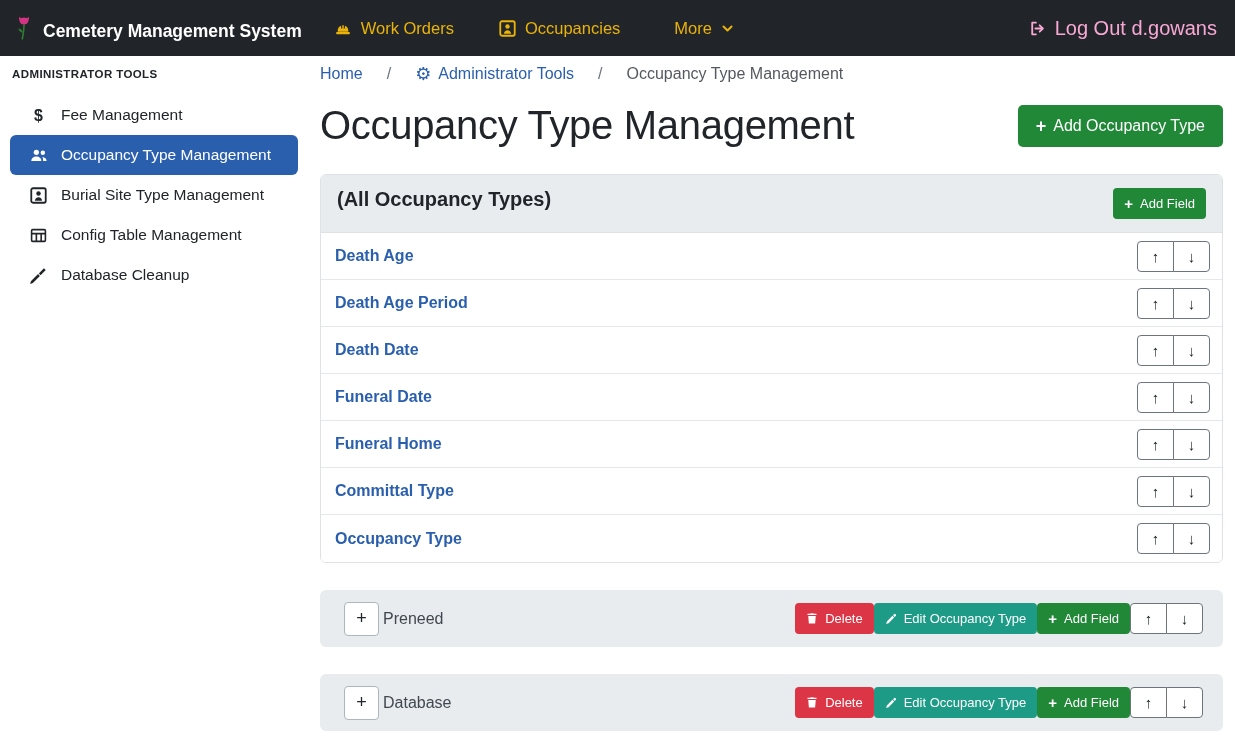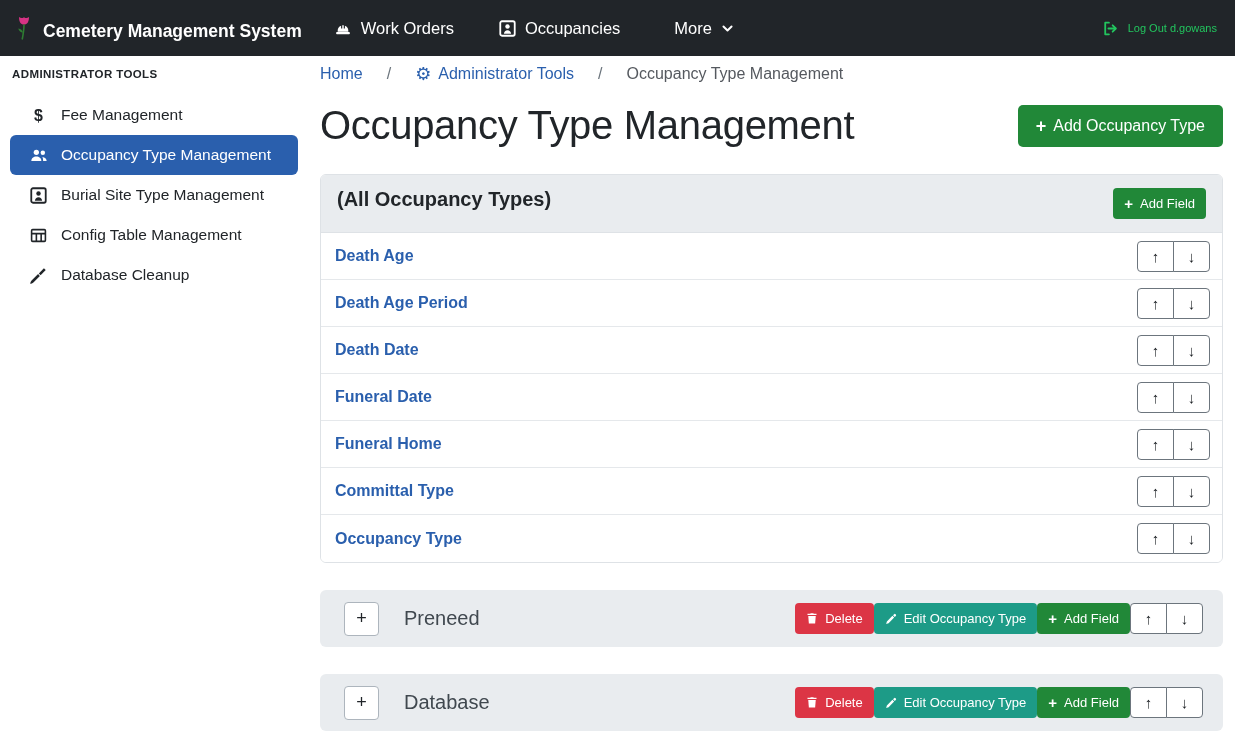--- a/index.html
+++ b/index.html
@@ -5,23 +5,23 @@
   *{box-sizing:border-box;margin:0;padding:0}
   html,body{width:1235px;height:738px}
   body{overflow:hidden;font-family:"Liberation Sans","DejaVu Sans",sans-serif;background:#fff;color:#212529}
   a{text-decoration:none}
   button{font-family:inherit}
 
   
   .topbar{height:56px;background:#212529;display:flex;align-items:center;padding:0 18px 0 14px;color:#fff}
   .brand{display:flex;align-items:flex-end;gap:9px;font-weight:700;font-size:17.5px;color:#fff;cursor:pointer;white-space:nowrap}
   .nav-items{display:flex;align-items:center;margin-left:32px;gap:36px}
-  .nav-link{display:flex;align-items:center;gap:9px;font-size:16.5px;color:#ffffff;cursor:pointer;white-space:nowrap}
+  .nav-link{display:flex;align-items:center;gap:9px;font-size:16.5px;color:#eab308;cursor:pointer;white-space:nowrap}
   .nav-link .ic,.logout .ic,.brand .ic{display:inline-flex;align-items:center;justify-content:center}
-  .logout{margin-left:auto;display:flex;align-items:center;gap:9px;font-size:11px;color:#22c55e;cursor:pointer;white-space:nowrap}
+  .logout{margin-left:auto;display:flex;align-items:center;gap:9px;font-size:20px;color:#f9a8d4;cursor:pointer;white-space:nowrap}
 
   
   .layout{display:flex;height:682px}
   .sidebar{width:308px;flex-shrink:0;padding-top:12px;background:#fff}
   .side-heading{font-size:11.5px;font-weight:700;letter-spacing:.4px;color:#212529;padding:0 12px;margin-bottom:15px}
   .side-list{list-style:none}
   .side-item{display:flex;align-items:center;gap:12px;height:40px;margin:0 10px;padding:0 14px 0 18px;border-radius:6px;font-size:15.5px;cursor:pointer;color:#212529}
   .side-item .icon{width:21px;display:inline-flex;justify-content:center;align-items:center;flex-shrink:0}
   .side-item.active{background:#2a5fad;color:#fff}
 
@@ -59,21 +59,21 @@
   .field-link{color:#2a5fad;font-weight:700;font-size:16px;cursor:pointer}
 
   .arrow-group{display:flex}
   .arrow-btn{width:37px;height:31px;background:#fff;border:1px solid #6c757d;color:#212529;font-size:15px;display:flex;align-items:center;justify-content:center;cursor:pointer;padding:0}
   .arrow-btn.up{border-radius:4px 0 0 4px}
   .arrow-btn.down{border-radius:0 4px 4px 0;margin-left:-1px}
 
   
   .section-bar{margin-top:27px;height:57px;background:#e9ecef;border-radius:6px;display:flex;align-items:center;padding:0 20px 0 24px}
   .expand-btn{width:35px;height:34px;background:#fff;border:1px solid #adb5bd;border-radius:4px;font-size:18px;font-weight:500;color:#212529;cursor:pointer;display:flex;align-items:center;justify-content:center}
-  .section-title{margin-left:25px;font-size:20px;font-weight:500;color:#40484f}
+  .section-title{margin-left:4px;font-size:16px;font-weight:500;color:#40484f}
   .section-actions{margin-left:auto;display:flex;align-items:flex-end;gap:0}
 </style>
 </head>
 <body>
 
 <nav class="topbar">
   <div class="brand">
     <span class="ic js-icon">
         <svg width="20" height="27" viewBox="0 0 20 27">
           <path d="M5 2c0 5 1.8 7.6 5 7.6S15 7 15 2c-1.8 1.4-3.2 1.4-5 .2C8.2 3.4 6.8 3.4 5 2z" fill="#d63384"></path>

